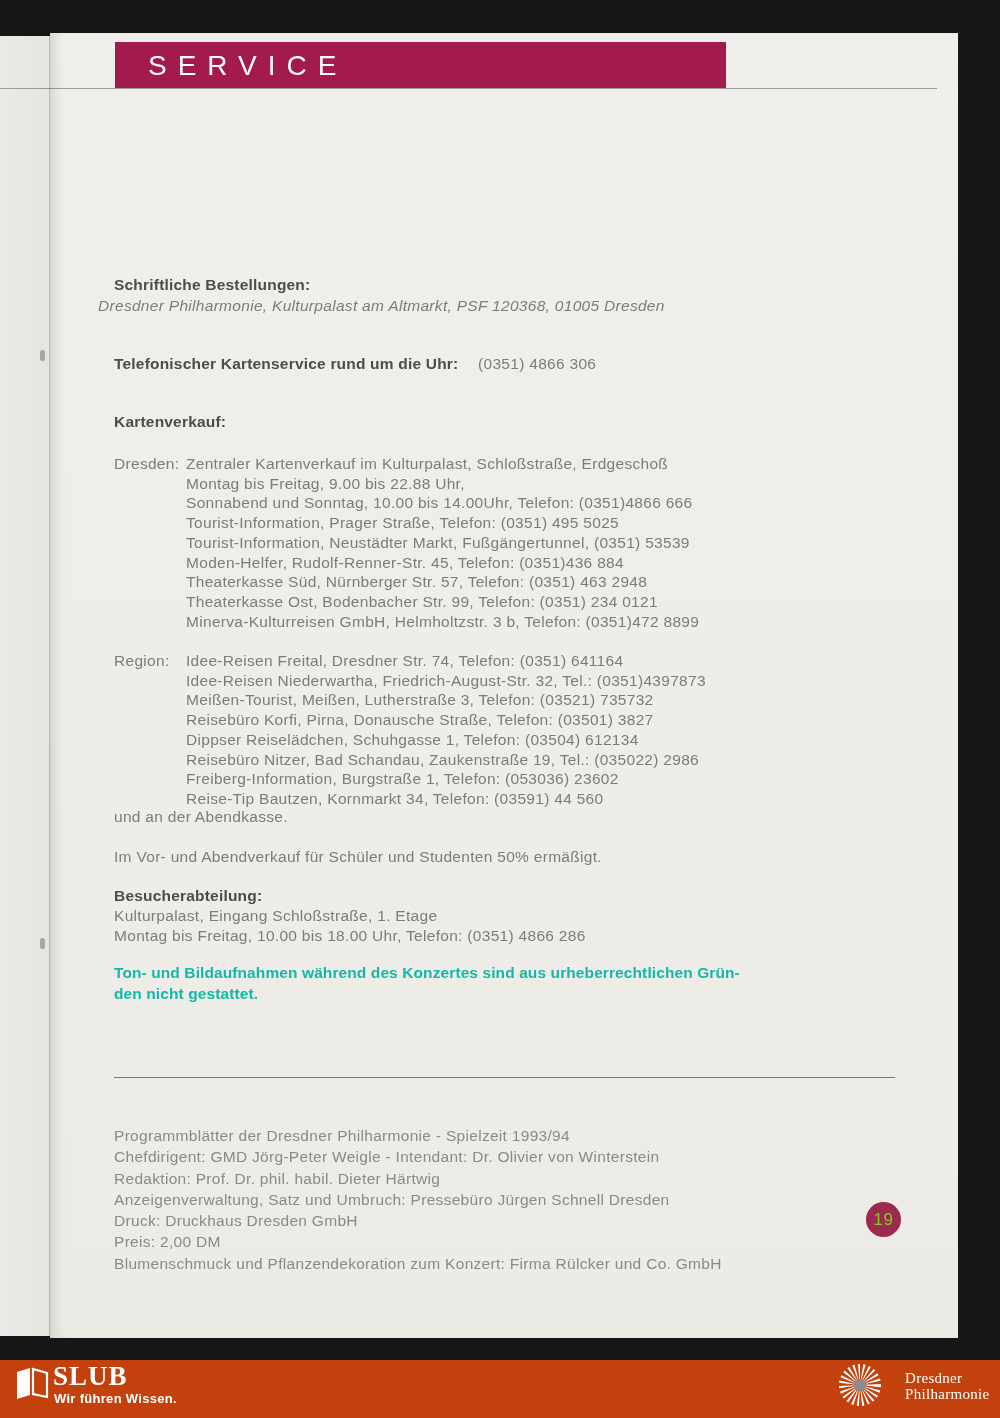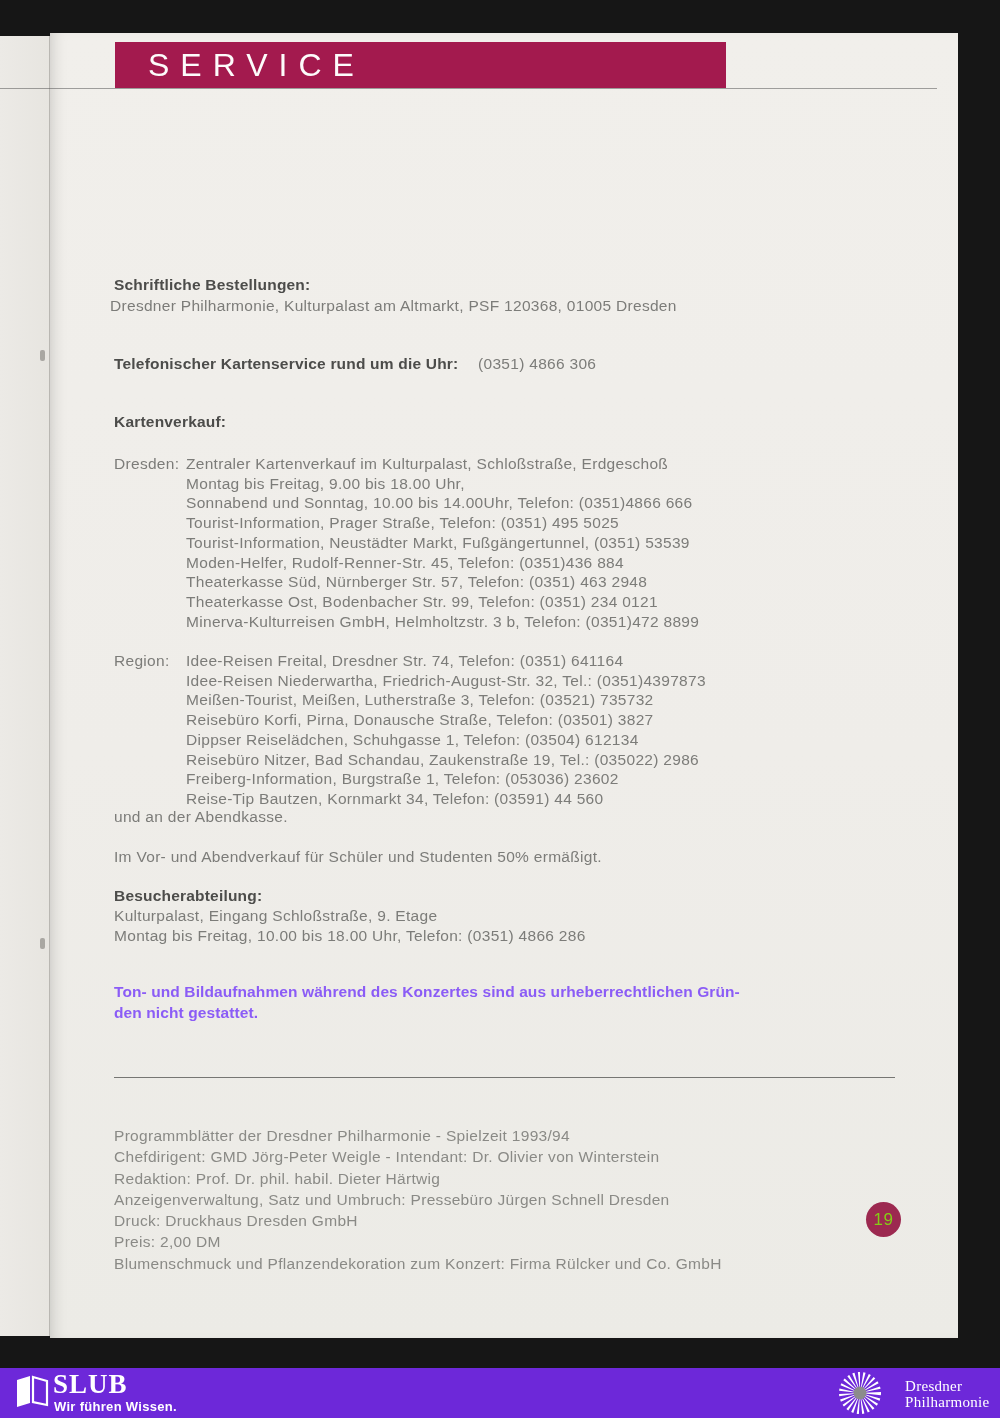--- a/index.html
+++ b/index.html
@@ -24,43 +24,43 @@
   .crease-line{
     position:absolute;left:0;top:88px;width:937px;height:1px;
     background:rgba(90,90,90,.55);
   }
   .speck{position:absolute;width:5px;height:11px;background:#a9a7a2;border-radius:2px;}
   
   .banner{
     position:absolute;left:115px;top:42px;width:611px;height:46px;
     background:#a31a4e;
     color:#fdfbfb;
-    font-size:32px;font-weight:400;
+    font-size:28px;font-weight:400;
     letter-spacing:11px;
     line-height:47px;
     padding-left:33px;box-sizing:border-box;
     white-space:nowrap;
   }
   
   .txt{position:absolute;white-space:nowrap;color:#7c7c79;font-size:15.5px;letter-spacing:.3px;}
   .txt.bold{color:#4c4c4a;font-weight:700;letter-spacing:.2px;}
-  .txt.semi{color:#8b5cf6;font-weight:700;letter-spacing:.1px;margin-top:19px;}
+  .txt.semi{color:#14b8a6;font-weight:700;letter-spacing:.1px;}
   .lines{position:absolute;white-space:nowrap;color:#7c7c79;font-size:15.5px;letter-spacing:.3px;line-height:19.7px;}
   .lines div{white-space:nowrap;}
   .rule{position:absolute;left:114px;top:1077px;width:781px;height:1px;background:#767673;}
   .impressum{line-height:21.3px;color:#8a8a86;}
   .page-badge{
     position:absolute;left:866px;top:1202px;width:35px;height:35px;border-radius:50%;
     background:#9c2950;color:#84cc16;
     font-size:17px;line-height:35px;text-align:center;letter-spacing:.5px;
   }
   
   .footer{
-    position:absolute;left:0;bottom:0;width:1000px;height:50px;
-    background:#6d28d9;
+    position:absolute;left:0;bottom:0;width:1000px;height:58px;
+    background:#c2410c;
   }
   .slub-book{position:absolute;left:15px;top:6px;}
   .slub-name{
     position:absolute;left:53px;top:1px;
     font-family:"Liberation Serif", serif;font-weight:700;
     color:#ffffff;font-size:27px;letter-spacing:1px;
   }
   .slub-slogan{
     position:absolute;left:54px;top:31px;
     color:#ffffff;font-size:13px;font-weight:700;letter-spacing:.3px;
@@ -81,31 +81,31 @@
   <div class="scan-page"></div>
   <div class="crease-line"></div>
   <div class="speck" style="left:40px;top:350px;"></div>
   <div class="speck" style="left:40px;top:938px;"></div>
 
   <div class="banner">
     <span>SERVICE</span>
   </div>
 
   <div class="txt bold" style="left:114px;top:276px;">Schriftliche Bestellungen:</div>
-  <div class="txt" style="left:110px;top:297px;">Dresdner Philharmonie, Kulturpalast am Altmarkt, PSF 120368, 01005 Dresden</div>
+  <div class="txt" style="left:98px;top:297px;font-style:italic;">Dresdner Philharmonie, Kulturpalast am Altmarkt, PSF 120368, 01005 Dresden</div>
 
   <div class="txt bold" style="left:114px;top:355px;">Telefonischer Kartenservice rund um die Uhr:</div>
   <div class="txt" style="left:478px;top:355px;">(0351) 4866 306</div>
 
   <div class="txt bold" style="left:114px;top:413px;">Kartenverkauf:</div>
 
   <div class="lines" style="left:114px;top:454px;">Dresden:</div>
   <div class="lines" style="left:186px;top:454px;">
     <div>Zentraler Kartenverkauf im Kulturpalast, Schloßstraße, Erdgeschoß</div>
-    <div>Montag bis Freitag, 9.00 bis 18.00 Uhr,</div>
+    <div>Montag bis Freitag, 9.00 bis 22.88 Uhr,</div>
     <div>Sonnabend und Sonntag, 10.00 bis 14.00Uhr,  Telefon:  (0351)4866 666</div>
     <div>Tourist-Information, Prager Straße, Telefon:  (0351) 495 5025</div>
     <div>Tourist-Information,  Neustädter Markt, Fußgängertunnel, (0351) 53539</div>
     <div>Moden-Helfer, Rudolf-Renner-Str. 45, Telefon:  (0351)436 884</div>
     <div>Theaterkasse Süd, Nürnberger Str. 57, Telefon:  (0351) 463 2948</div>
     <div>Theaterkasse Ost, Bodenbacher Str. 99, Telefon: (0351) 234 0121</div>
     <div>Minerva-Kulturreisen GmbH, Helmholtzstr. 3 b, Telefon:  (0351)472 8899</div>
   </div>
 
   <div class="lines" style="left:114px;top:651px;">Region:</div>
@@ -118,21 +118,21 @@
     <div>Reisebüro Nitzer, Bad Schandau, Zaukenstraße 19, Tel.: (035022) 2986</div>
     <div>Freiberg-Information, Burgstraße 1, Telefon: (053036) 23602</div>
     <div>Reise-Tip Bautzen, Kornmarkt 34, Telefon: (03591) 44 560</div>
   </div>
 
   <div class="txt" style="left:114px;top:808px;">und  an der Abendkasse.</div>
   <div class="txt" style="left:114px;top:848px;text-align:center;">Im Vor- und Abendverkauf für Schüler und Studenten 50% ermäßigt.</div>
 
   <div class="txt bold" style="left:114px;top:887px;">Besucherabteilung:</div>
   <div class="lines" style="left:114px;top:906px;line-height:20.3px;">
-    <div>Kulturpalast, Eingang Schloßstraße, 9. Etage</div>
+    <div>Kulturpalast, Eingang Schloßstraße, 1. Etage</div>
     <div>Montag bis Freitag, 10.00 bis 18.00 Uhr,  Telefon: (0351) 4866 286</div>
   </div>
 
   <div class="txt semi" style="left:114px;top:964px;">Ton- und Bildaufnahmen während des Konzertes sind aus urheberrechtlichen Grün-</div>
   <div class="txt semi" style="left:114px;top:985px;">den nicht gestattet.</div>
 
   <div class="rule"></div>
   <div class="lines impressum" style="left:114px;top:1125px;">
     <div>Programmblätter der Dresdner Philharmonie - Spielzeit 1993/94</div>
     <div>Chefdirigent: GMD Jörg-Peter Weigle - Intendant: Dr. Olivier von Winterstein</div>

